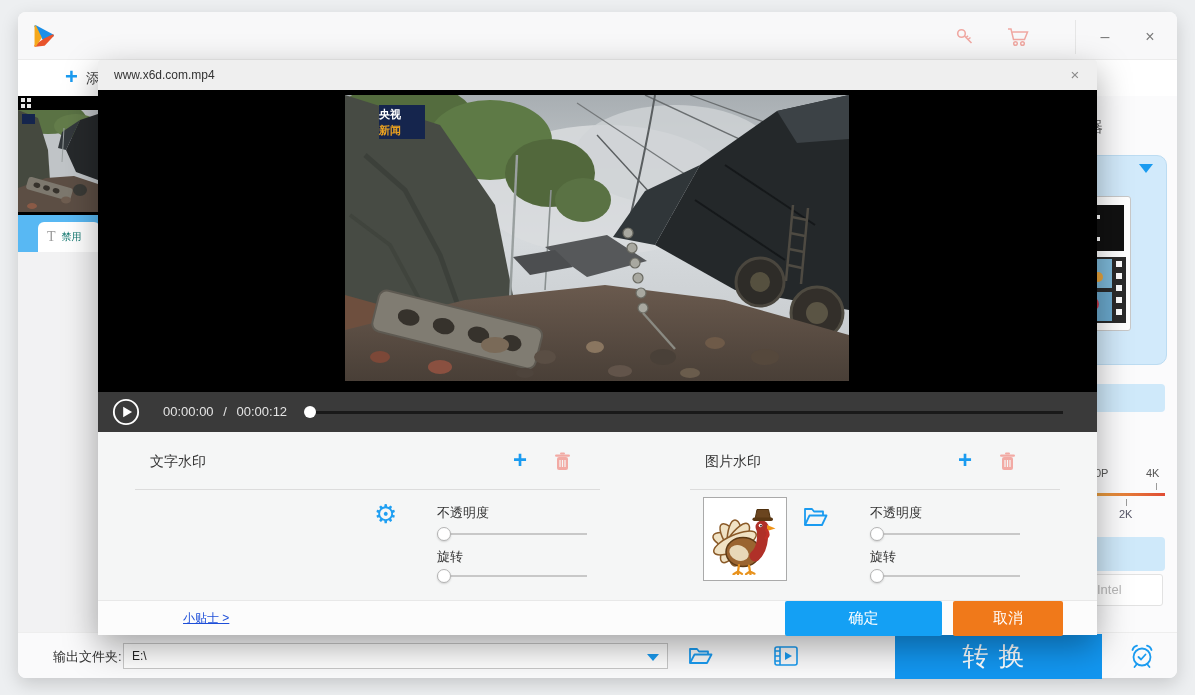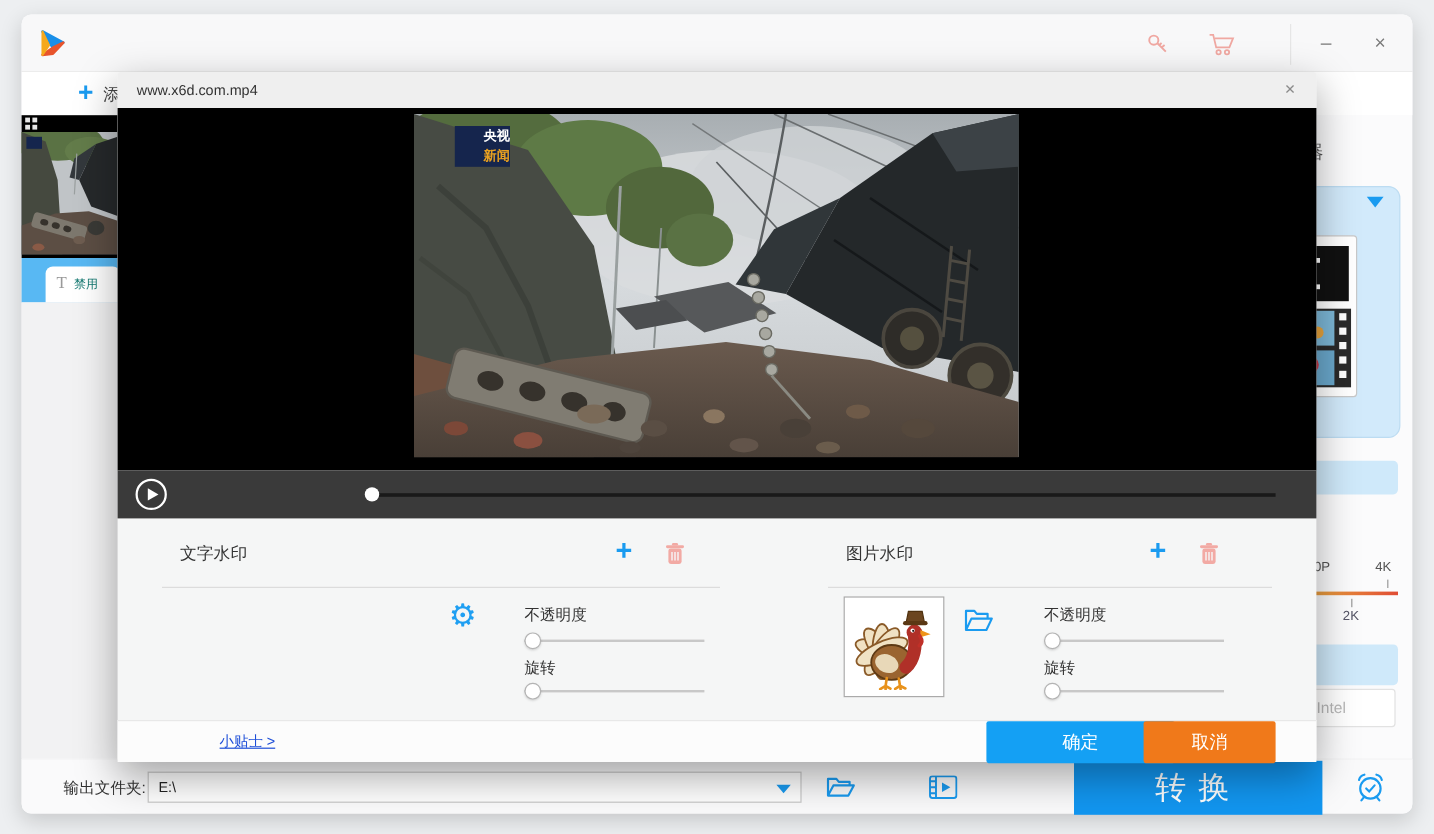--- a/index.html
+++ b/index.html
@@ -64,21 +64,21 @@
                font-size:26px;letter-spacing:10px;text-align:center;cursor:pointer;}
 
   
   .dialog{left:98px;top:60px;width:999px;height:575px;background:#f5f6f6;border-radius:3px;
           box-shadow:0 12px 34px rgba(0,0,0,.35);z-index:10;}
   .dlg-header{left:0;top:0;width:100%;height:30px;background:#efefef;border-radius:3px 3px 0 0;}
   .dlg-title{left:16px;top:0;line-height:30px;font-size:12px;color:#333;}
   .dlg-close{right:10px;top:0;width:24px;height:30px;text-align:center;line-height:30px;font-size:15px;color:#8a8a8a;cursor:pointer;}
   .video-area{left:0;top:30px;width:100%;height:302px;background:#000;}
   .video-frame{left:247px;top:5px;width:504px;height:286px;}
-  .cctv-badge{left:34px;top:10px;width:46px;height:34px;background:#15254d;text-align:right;
+  .cctv-badge{left:34px;top:10px;width:46px;height:34px;background:#15254d;text-align:left;
               font-size:11px;font-weight:bold;line-height:16px;padding-top:1px;}
   .badge-l1{color:#fff;display:block;}
   .badge-l2{color:#e8a020;display:block;}
   .ctrl-bar{left:0;top:332px;width:100%;height:40px;background:#3a3a3a;}
   .play-btn{left:14px;top:6px;width:28px;height:28px;cursor:pointer;}
   .time-text{left:65px;top:0;line-height:40px;font-size:13px;color:#e4e4e4;}
   .time-text span{margin-right:6px;}
   .progress-track{left:213px;right:34px;top:19px;height:3px;background:#191919;cursor:pointer;}
   .progress-handle{left:206px;top:14px;width:12px;height:12px;border-radius:50%;background:#fff;cursor:pointer;}
 
@@ -91,21 +91,21 @@
   .gear-ico{left:276px;top:441px;font-size:26px;color:#1f9ff2;line-height:26px;cursor:pointer;font-family:"DejaVu Sans",sans-serif;}
   .slider-label{font-size:13px;color:#333;}
   .slider{width:150px;height:14px;cursor:pointer;}
   .slider .track{position:absolute;left:0;right:0;top:6px;height:2px;background:#c8c8c8;}
   .slider .handle{position:absolute;left:0;top:0;width:14px;height:14px;border-radius:50%;background:#fff;
                   border:1px solid #b4b4b4;box-shadow:0 1px 2px rgba(0,0,0,.15);}
   .img-box{left:605px;top:437px;width:84px;height:84px;background:#fff;border:1px solid #aaa;
            display:flex;align-items:center;justify-content:center;}
   .dlg-footer{left:0;top:540px;width:100%;height:35px;background:#fcfcfc;border-top:1px solid #e8e8e8;}
   .tips-link{left:85px;top:0;line-height:35px;font-size:12px;color:#1d4ed8;text-decoration:underline;cursor:pointer;}
-  .btn-ok{left:687px;top:0;width:157px;height:35px;background:#14a0f4;border:none;color:#fff;font-size:15px;border-radius:2px;cursor:pointer;margin-left:37px;}
+  .btn-ok{left:687px;top:0;width:157px;height:35px;background:#14a0f4;border:none;color:#fff;font-size:15px;border-radius:2px;cursor:pointer;}
   .btn-cancel{left:855px;top:0;width:110px;height:35px;background:#f0791a;border:none;color:#fff;font-size:15px;border-radius:2px;cursor:pointer;}
 </style>
 </head>
 <body>
 
 <div class="abs main-win">
 
   <div class="abs titlebar">
     <svg class="abs" style="left:12px;top:11px;" width="26" height="26" viewBox="0 0 24 24">
       <path d="M5 3 L21 11.5 L13 15.5 Z" fill="#1a8fe8" stroke="#1a8fe8" stroke-width="2" stroke-linejoin="round"></path>
@@ -321,20 +321,25 @@
         <span class="badge-l2">新闻</span>
       </div>
     </div>
   </div>
 
   <div class="abs ctrl-bar">
     <svg class="abs play-btn" viewBox="0 0 30 30">
       <circle cx="15" cy="15" r="13" fill="none" stroke="#fff" stroke-width="2"></circle>
       <polygon points="12,9.5 21.5,15 12,20.5" fill="#fff"></polygon>
     </svg>
+    <div class="abs time-text">
+      <span>00:00:00</span>
+      <span>/</span>
+      <span>00:00:12</span>
+    </div>
     <div class="abs progress-track"></div>
     <div class="abs progress-handle"></div>
   </div>
 
   <span class="abs wm-title" style="left:52px;">文字水印</span>
   <span class="abs wm-plus" style="left:415px;">+</span>
   <svg class="abs wm-trash" style="left:456px;" width="17" height="19" viewBox="0 0 17 19">
     <rect x="3" y="5" width="11" height="13" rx="2" fill="#f2aaa4"></rect>
     <rect x="1" y="2.4" width="15" height="2.4" rx="1.2" fill="#f2aaa4"></rect>
     <rect x="6" y="0.4" width="5" height="2.2" rx="1.1" fill="#f2aaa4"></rect>

